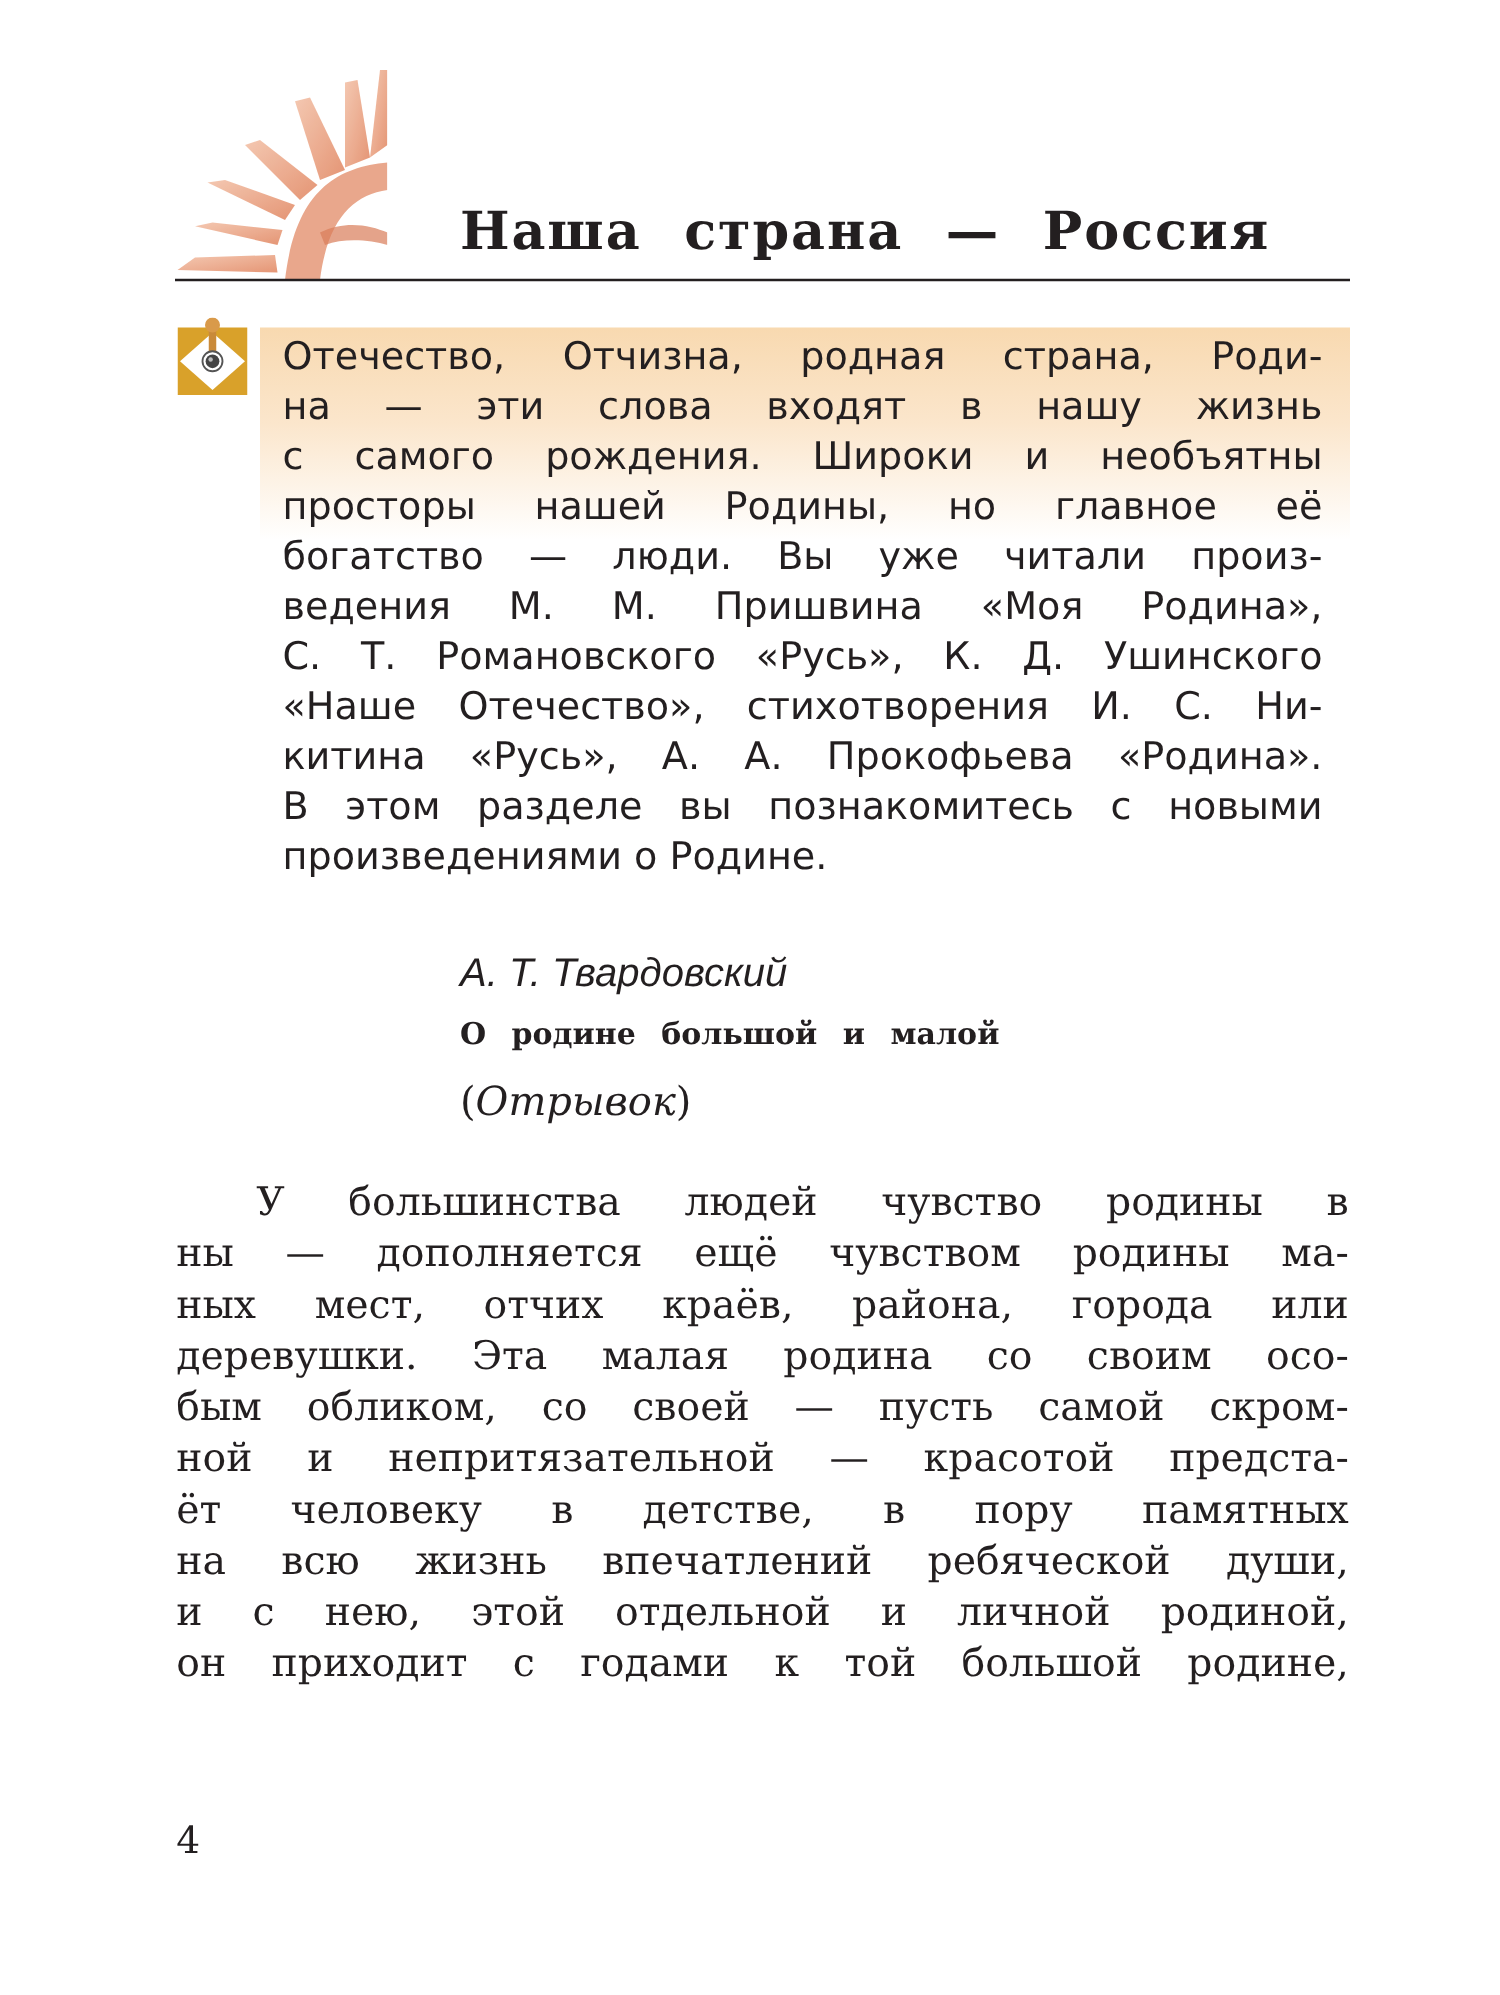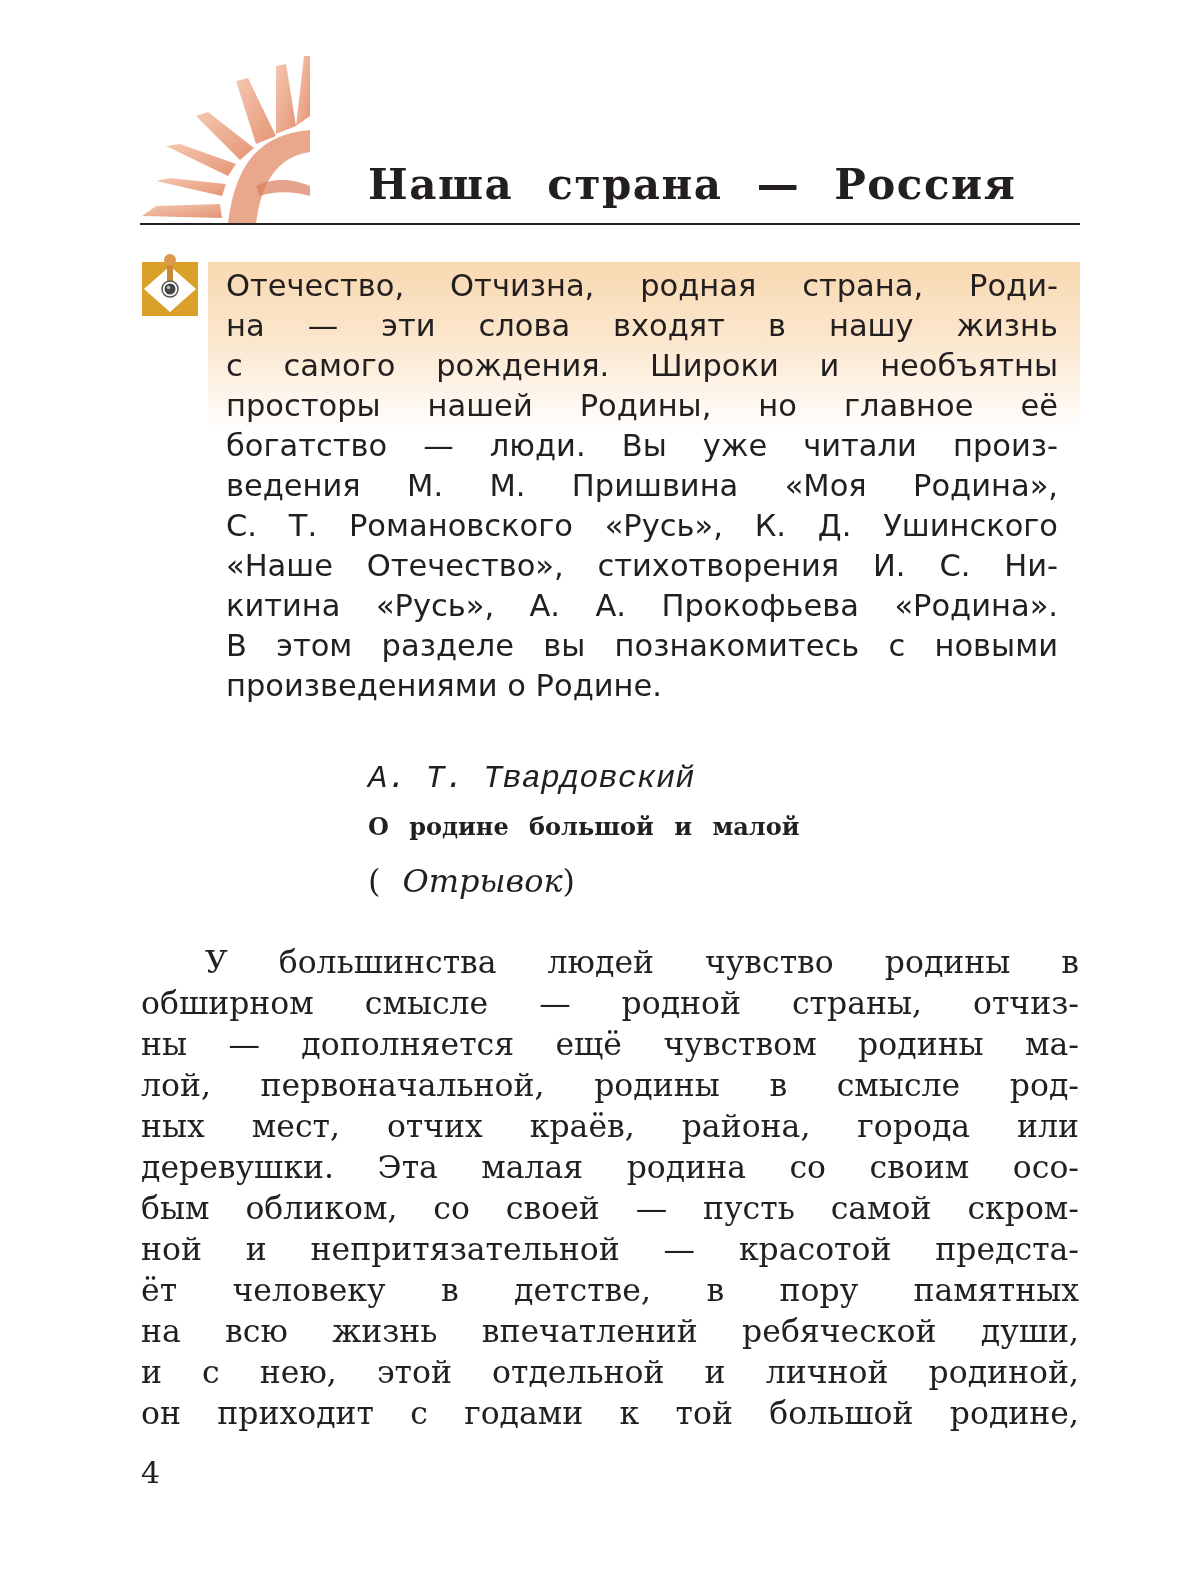--- a/index.html
+++ b/index.html
@@ -6,24 +6,24 @@
   body { width: 1200px; height: 1596px; position: relative; overflow: hidden; color: #231f20; }
   .sun { position: absolute; left: 136px; top: 56px; width: 174px; height: 168px; overflow: hidden; }
   .title { position: absolute; left: 368px; top: 160px; font-family: "DejaVu Serif", serif; font-weight: bold; font-size: 42px; letter-spacing: 1.5px; word-spacing: 18px; color: #231f20; }
   .rule { position: absolute; left: 140px; top: 223px; width: 940px; height: 1.5px; background: #231f20; }
   .marker { position: absolute; left: 142px; top: 254px; width: 56px; height: 62px; }
   .intro-bg { position: absolute; left: 208px; top: 262px; width: 872px; height: 170px;
     background: linear-gradient(to bottom, #f8d9b0 0%, #fbe6cc 45%, #ffffff 100%); }
   .intro { position: absolute; left: 226px; top: 266px; width: 832px; font-family: "DejaVu Sans", sans-serif; font-size: 30.5px; line-height: 40px; text-align: justify; color: #231f20; }
   .intro .line { display: block; text-align-last: justify; white-space: nowrap; }
   .intro .line.last { text-align-last: left; }
-  .author { position: absolute; left: 368px; top: 760px; font-family: Liberation Mono, monospace; font-style: italic; font-size: 32px; color: #231f20; }
+  .author { position: absolute; left: 368px; top: 760px; font-family: Liberation Sans, sans-serif; font-style: italic; font-size: 32px; color: #231f20; }
   .work-title { position: absolute; left: 368px; top: 812px; font-family: "DejaVu Serif", serif; font-weight: bold; font-size: 24px; word-spacing: 12px; color: #231f20; }
   .subtitle { position: absolute; left: 368px; top: 862px; font-family: "DejaVu Serif", serif; font-size: 32px; color: #231f20; }
-  .subtitle i { font-style: italic; margin-left: 22px; }
+  .subtitle i { font-style: italic; }
   .body { position: absolute; left: 141px; top: 930px; width: 938px; font-family: "DejaVu Serif", serif; font-size: 31.5px; line-height: 41px; color: #231f20; }
   .body .line { display: block; text-align: justify; text-align-last: justify; white-space: nowrap; }
   .body .line.indent { padding-left: 64px; margin-top: 12px; }
   .page-num { position: absolute; left: 141px; top: 1455px; font-family: "DejaVu Serif", serif; font-size: 30px; color: #231f20; }
 </style>
 </head>
 <body>
 
 <div class="sun">
   <svg width="174" height="168" viewBox="0 0 174 168">
@@ -78,23 +78,21 @@
   <span class="line">В этом разделе вы познакомитесь с новыми</span>
   <span class="line last">произведениями о Родине.</span>
 </div>
 
 <div class="author">А. Т. Твардовский</div>
 <div class="work-title">О родине большой и малой</div>
 <div class="subtitle"><span>(</span><i>Отрывок</i><span>)</span></div>
 
 <div class="body">
   <span class="line indent">У большинства людей чувство родины в</span>
-  <span class="line">обширном смысле — родной страны, отчиз-</span>
   <span class="line">ны — дополняется ещё чувством родины ма-</span>
-  <span class="line">лой, первоначальной, родины в смысле род-</span>
   <span class="line">ных мест, отчих краёв, района, города или</span>
   <span class="line">деревушки. Эта малая родина со своим осо-</span>
   <span class="line">бым обликом, со своей — пусть самой скром-</span>
   <span class="line">ной и непритязательной — красотой предста-</span>
   <span class="line">ёт человеку в детстве, в пору памятных</span>
   <span class="line">на всю жизнь впечатлений ребяческой души,</span>
   <span class="line">и с нею, этой отдельной и личной родиной,</span>
   <span class="line">он приходит с годами к той большой родине,</span>
 </div>
 

